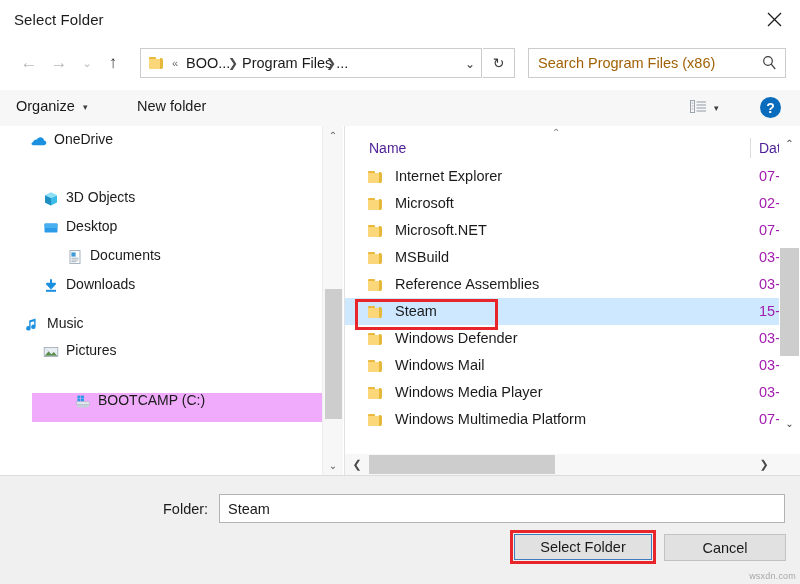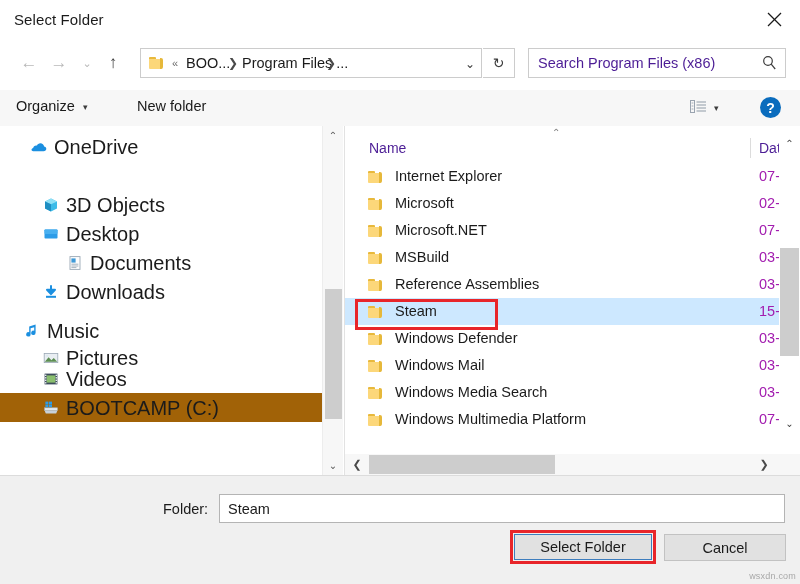--- a/index.html
+++ b/index.html
@@ -144,21 +144,21 @@
     height: 30px;
     border: 1px solid #cccccc;
     box-sizing: border-box;
     background: #ffffff;
   }
   #search-placeholder {
     position: absolute;
     left: 9px;
     top: 6px;
     font-size: 14.5px;
-    color: #4c1d95;
+    color: #a16207;
     white-space: nowrap;
   }
   #search-icon {
     position: absolute;
     right: 8px;
     top: 6px;
     color: #3c3c3c;
   }
 
   
@@ -228,26 +228,25 @@
     height: 349px;
     background: #ffffff;
     overflow: hidden;
   }
   .nav-item {
     position: absolute;
     left: 0;
     width: 322px;
     height: 29px;
     display: flex;
-    align-items: center;
-    font-size: 20px;
+    font-size: 14px;
     color: #1b1b1b;
     white-space: nowrap;
   }
-  .nav-item.selected { background: #a16207; }
+  .nav-item.selected { background: #f0abfc; margin-left: 32px; }
   .nav-item .nav-icon {
     width: 18px;
     height: 18px;
     margin-right: 6px;
     flex: 0 0 18px;
     position: relative;
   }
   .nav-item .nav-label { line-height: 1; }
 
   
@@ -672,35 +671,20 @@
           <span class="nav-label">Music</span>
         </div>
         <div class="nav-item" style="top: 209px; padding-left: 42px; margin-top: 8px;">
           <span class="nav-icon"><svg width="18" height="18" viewBox="0 0 18 18">
               <rect x="2.2" y="4.4" width="13.6" height="9.2" fill="#e9eef2" stroke="#9aa8b5" stroke-width="0.8"></rect>
               <path d="M2.8 12.8 6.6 8.2l2.8 3.1 2.4-2.2 3.4 3.7z" fill="#5c8e52"></path>
               <circle cx="5.2" cy="6.8" r="1.1" fill="#d9e6ef"></circle>
             </svg></span>
           <span class="nav-label">Pictures</span>
         </div>
-        <div class="nav-item" style="top: 238px; padding-left: 42px;">
-          <span class="nav-icon"><svg width="18" height="18" viewBox="0 0 18 18">
-              <rect x="2.6" y="3.6" width="12.8" height="10.8" fill="#3d4d5c"></rect>
-              <rect x="4.6" y="5.4" width="8.8" height="7.2" fill="#8abf6e"></rect>
-              <rect x="3" y="4.6" width="1.4" height="1.4" fill="#e4e9ee"></rect>
-              <rect x="13.6" y="4.6" width="1.4" height="1.4" fill="#e4e9ee"></rect>
-              <rect x="3" y="7.1" width="1.4" height="1.4" fill="#e4e9ee"></rect>
-              <rect x="13.6" y="7.1" width="1.4" height="1.4" fill="#e4e9ee"></rect>
-              <rect x="3" y="9.6" width="1.4" height="1.4" fill="#e4e9ee"></rect>
-              <rect x="13.6" y="9.6" width="1.4" height="1.4" fill="#e4e9ee"></rect>
-              <rect x="3" y="12.1" width="1.4" height="1.4" fill="#e4e9ee"></rect>
-              <rect x="13.6" y="12.1" width="1.4" height="1.4" fill="#e4e9ee"></rect>
-            </svg></span>
-          <span class="nav-label">Videos</span>
-        </div>
         <div class="nav-item selected" style="top: 267px; padding-left: 42px;">
           <span class="nav-icon"><svg width="18" height="18" viewBox="0 0 18 18">
               <path d="M2.6 11.4h12.8l-1.2 3H3.8z" fill="#c6d0da"></path>
               <rect x="2.6" y="8.8" width="12.8" height="2.8" fill="#e2e8ee" stroke="#aab6c2" stroke-width="0.6"></rect>
               <rect x="3.4" y="2.6" width="3" height="3" fill="#2c9ce8"></rect>
               <rect x="7" y="2.6" width="3" height="3" fill="#2c9ce8"></rect>
               <rect x="3.4" y="6" width="3" height="2.2" fill="#2c9ce8"></rect>
               <rect x="7" y="6" width="3" height="2.2" fill="#2c9ce8"></rect>
             </svg></span>
           <span class="nav-label">BOOTCAMP (C:)</span>
@@ -757,21 +741,21 @@
             <span class="file-name">Windows Defender</span>
             <span class="file-date">03-</span>
           </div>
           <div class="file-row" style="top: 189px;">
             <span class="file-icon"><span class="folder-glyph"><span class="tab"></span><span class="body"></span><span class="side"></span></span></span>
             <span class="file-name">Windows Mail</span>
             <span class="file-date">03-</span>
           </div>
           <div class="file-row" style="top: 216px;">
             <span class="file-icon"><span class="folder-glyph"><span class="tab"></span><span class="body"></span><span class="side"></span></span></span>
-            <span class="file-name">Windows Media Search</span>
+            <span class="file-name">Windows Media Player</span>
             <span class="file-date">03-</span>
           </div>
           <div class="file-row" style="top: 243px;">
             <span class="file-icon"><span class="folder-glyph"><span class="tab"></span><span class="body"></span><span class="side"></span></span></span>
             <span class="file-name">Windows Multimedia Platform</span>
             <span class="file-date">07-</span>
           </div>
         </div>
 
       <div id="file-scroll">

